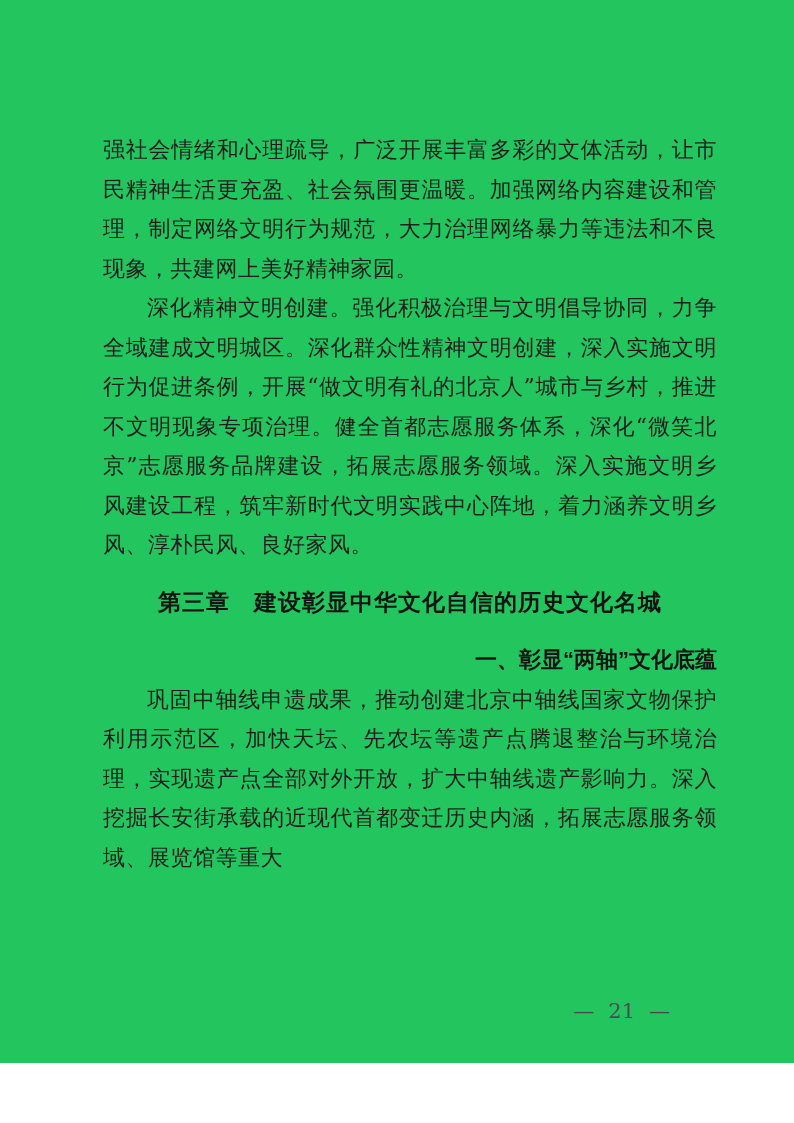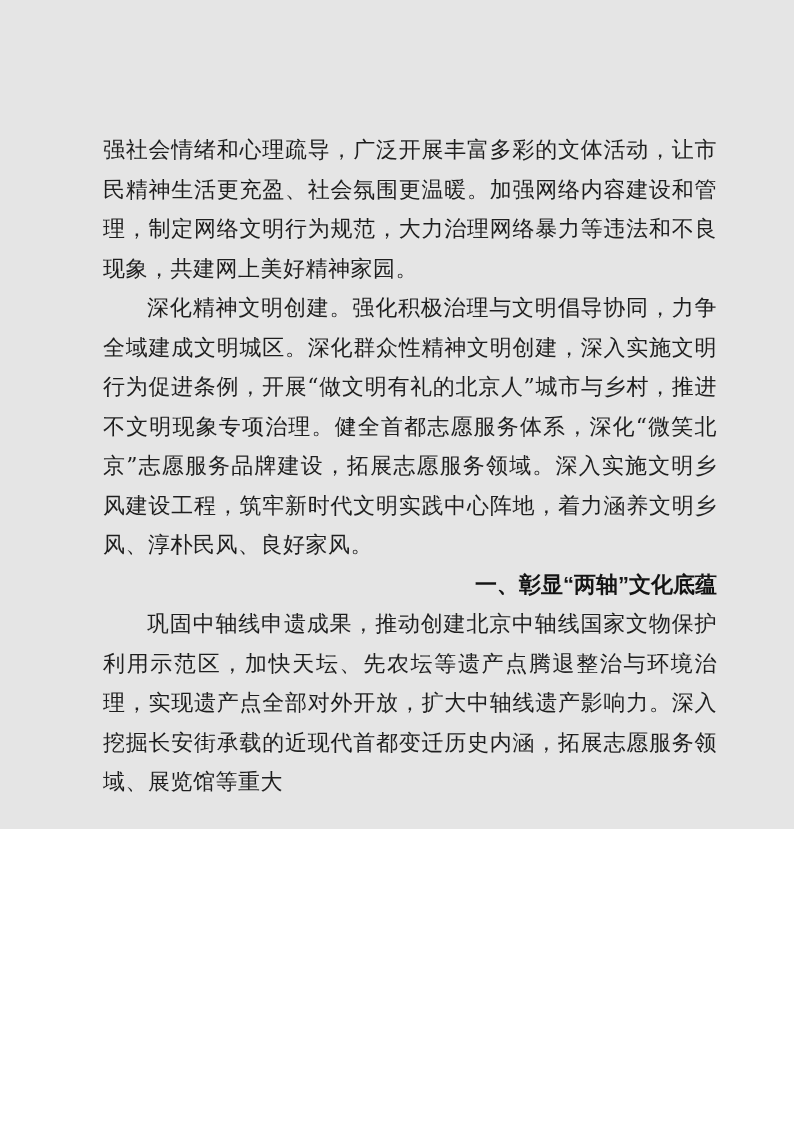--- a/index.html
+++ b/index.html
@@ -3,22 +3,22 @@
 <meta charset="utf-8">
 <style>
   html, body {
     margin: 0;
     padding: 0;
     background: #ffffff;
   }
   .page {
     position: relative;
     width: 794px;
-    height: 829px;
-    background: #e5e5e5;
+    height: 1063px;
+    background: #22c55e;
     overflow: hidden;
     font-family: "DejaVu Serif", serif;
     color: #1e1e1e;
   }
   .content {
     position: absolute;
     left: 103px;
     top: 130px;
     width: 614px;
   }
@@ -73,20 +73,21 @@
 </head>
 <body>
 
 <div class="page">
   <div class="content">
 
     <p class="body-para no-indent">强社会情绪和心理疏导，广泛开展丰富多彩的文体活动，让市民精神生活更充盈、社会氛围更温暖。加强网络内容建设和管理，制定网络文明行为规范，大力治理网络暴力等违法和不良现象，共建网上美好精神家园。</p>
 
     <p class="body-para">深化精神文明创建。强化积极治理与文明倡导协同，力争全域建成文明城区。深化群众性精神文明创建，深入实施文明行为促进条例，开展“做文明有礼的北京人”城市与乡村，推进不文明现象专项治理。健全首都志愿服务体系，深化“微笑北京”志愿服务品牌建设，拓展志愿服务领域。深入实施文明乡风建设工程，筑牢新时代文明实践中心阵地，着力涵养文明乡风、淳朴民风、良好家风。</p>
 
+    <h2 class="chapter-heading">第三章　建设彰显中华文化自信的历史文化名城</h2>
 
 
     <h3 class="section-heading">一、彰显“两轴”文化底蕴</h3>
 
     <p class="body-para">巩固中轴线申遗成果，推动创建北京中轴线国家文物保护利用示范区，加快天坛、先农坛等遗产点腾退整治与环境治理，实现遗产点全部对外开放，扩大中轴线遗产影响力。深入挖掘长安街承载的近现代首都变迁历史内涵，拓展志愿服务领域、展览馆等重大</p>
 
   </div>
 
   <div class="page-number">
     <span class="dash">—</span>

